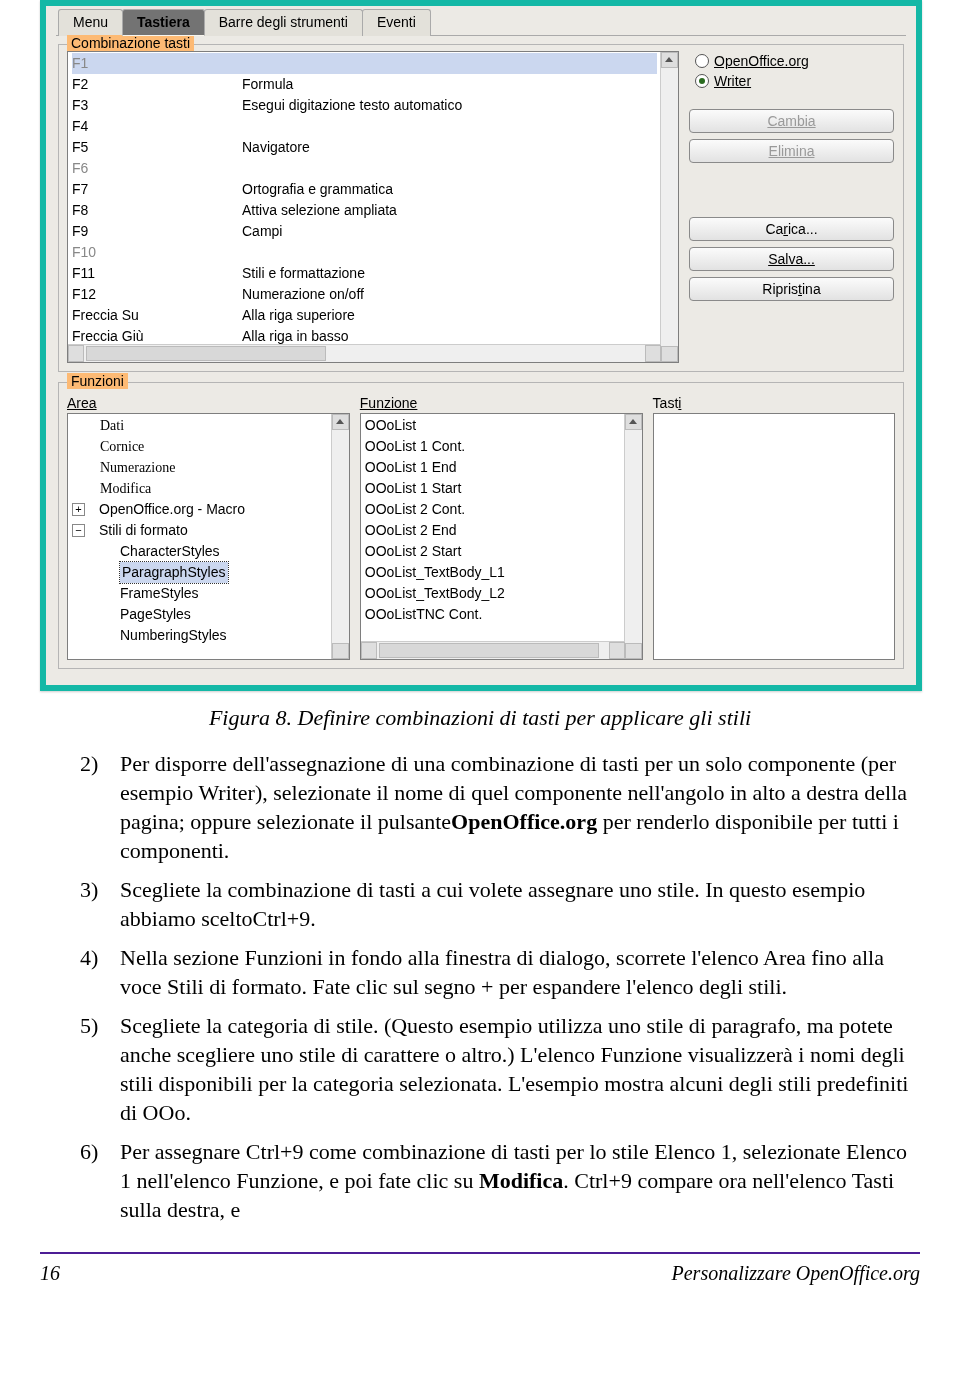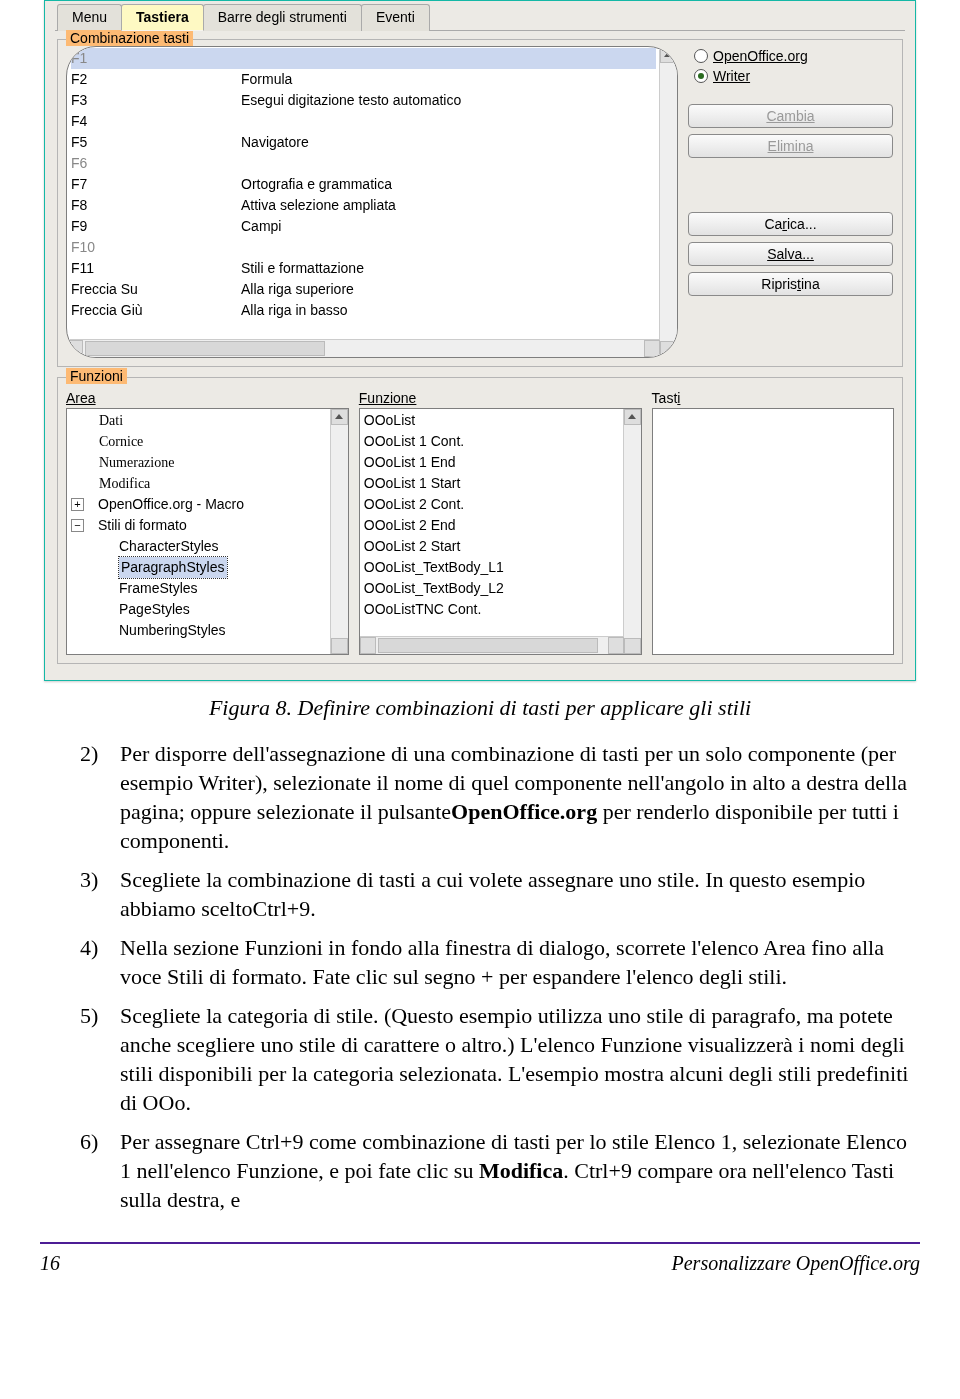--- a/index.html
+++ b/index.html
@@ -12,21 +12,21 @@
   }
   .page {
     padding: 0 40px 20px 40px;
     box-sizing: border-box;
   }
   
   .dialog-shot {
     margin: 0 auto;
     width: 870px;
     background: #eceae5;
-    border: 1px solid #14b8a6;
+    border: 6px solid #14b8a6;
     font-family: Tahoma, Verdana, Arial, sans-serif;
     font-size: 14px;
     color: #000;
     box-shadow: 0 1px 2px rgba(0,0,0,.2);
   }
   .dialog-inner {
     padding: 2px 10px 6px 10px;
   }
   .tabs {
     display: flex;
@@ -40,21 +40,21 @@
     border-bottom: none;
     background: #e3e1da;
     margin-right: -1px;
     position: relative;
     top: 1px;
     font-size: 14px;
     border-top-left-radius: 3px;
     border-top-right-radius: 3px;
   }
   .tab.active {
-    background: #fef9c3;
+    background: #737373;
     font-weight: bold;
     z-index: 2;
     border-bottom: 1px solid #f7f5ee;
   }
   .groupbox {
     border: 1px solid #b5b5b5;
     margin: 4px 2px 10px 2px;
     padding: 6px 8px 8px 8px;
     position: relative;
   }
@@ -210,21 +210,21 @@
     font-size: 11px;
     line-height: 1;
     margin-right: 4px;
     background: #fff;
   }
   .tree-sel {
     background: #cbd7ef;
     outline: 1px dotted #333;
     padding: 0 2px;
   }
-  .listbox.keys { width: 610px; height: 310px; border-radius: 30px; }
+  .listbox.keys { width: 610px; height: 310px; }
   .listbox.area { height: 245px; }
   .listbox.func { height: 245px; }
   .listbox.tasti { height: 245px; border: 1px solid #7e7e7e; background: #fff; }
   
   .caption {
     text-align: center;
     font-style: italic;
     font-size: 22px;
     margin: 14px 0 18px 0;
   }
@@ -316,20 +316,24 @@
                   <div class="c1">F9</div>
                   <div class="c2">Campi</div>
                 </div>
                 <div class="row">
                   <div class="c1 disabled-key">F10</div>
                   <div class="c2"></div>
                 </div>
                 <div class="row">
                   <div class="c1">F11</div>
                   <div class="c2">Stili e formattazione</div>
+                </div>
+                <div class="row">
+                  <div class="c1">F12</div>
+                  <div class="c2">Numerazione on/off</div>
                 </div>
                 <div class="row">
                   <div class="c1">Freccia Su</div>
                   <div class="c2">Alla riga superiore</div>
                 </div>
                 <div class="row">
                   <div class="c1">Freccia Giù</div>
                   <div class="c2">Alla riga in basso</div>
                 </div>
               </div>

